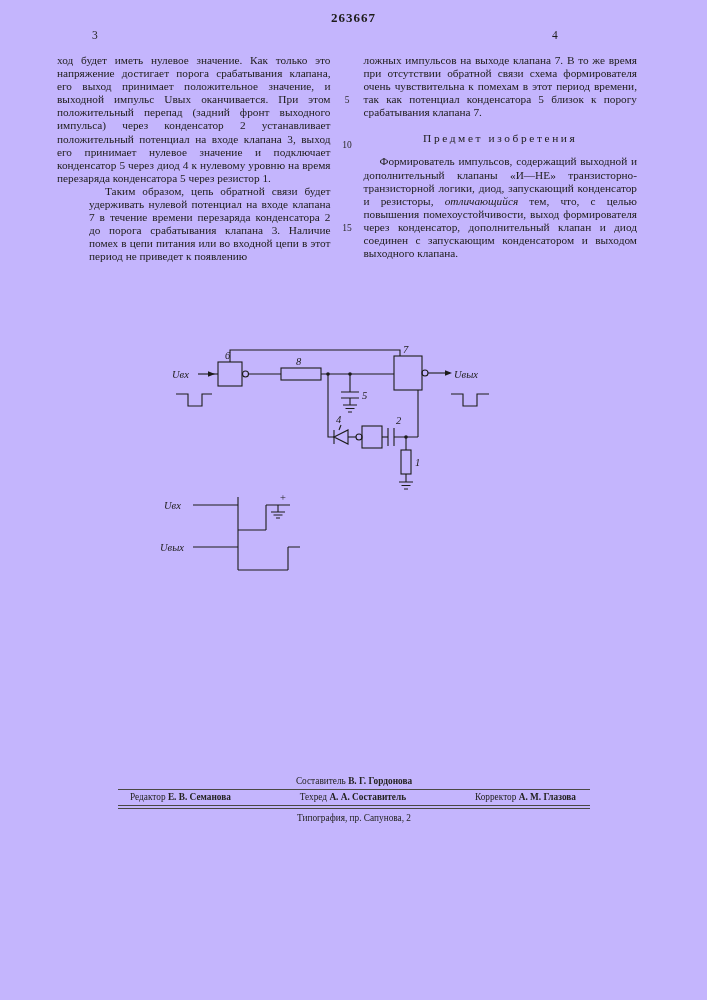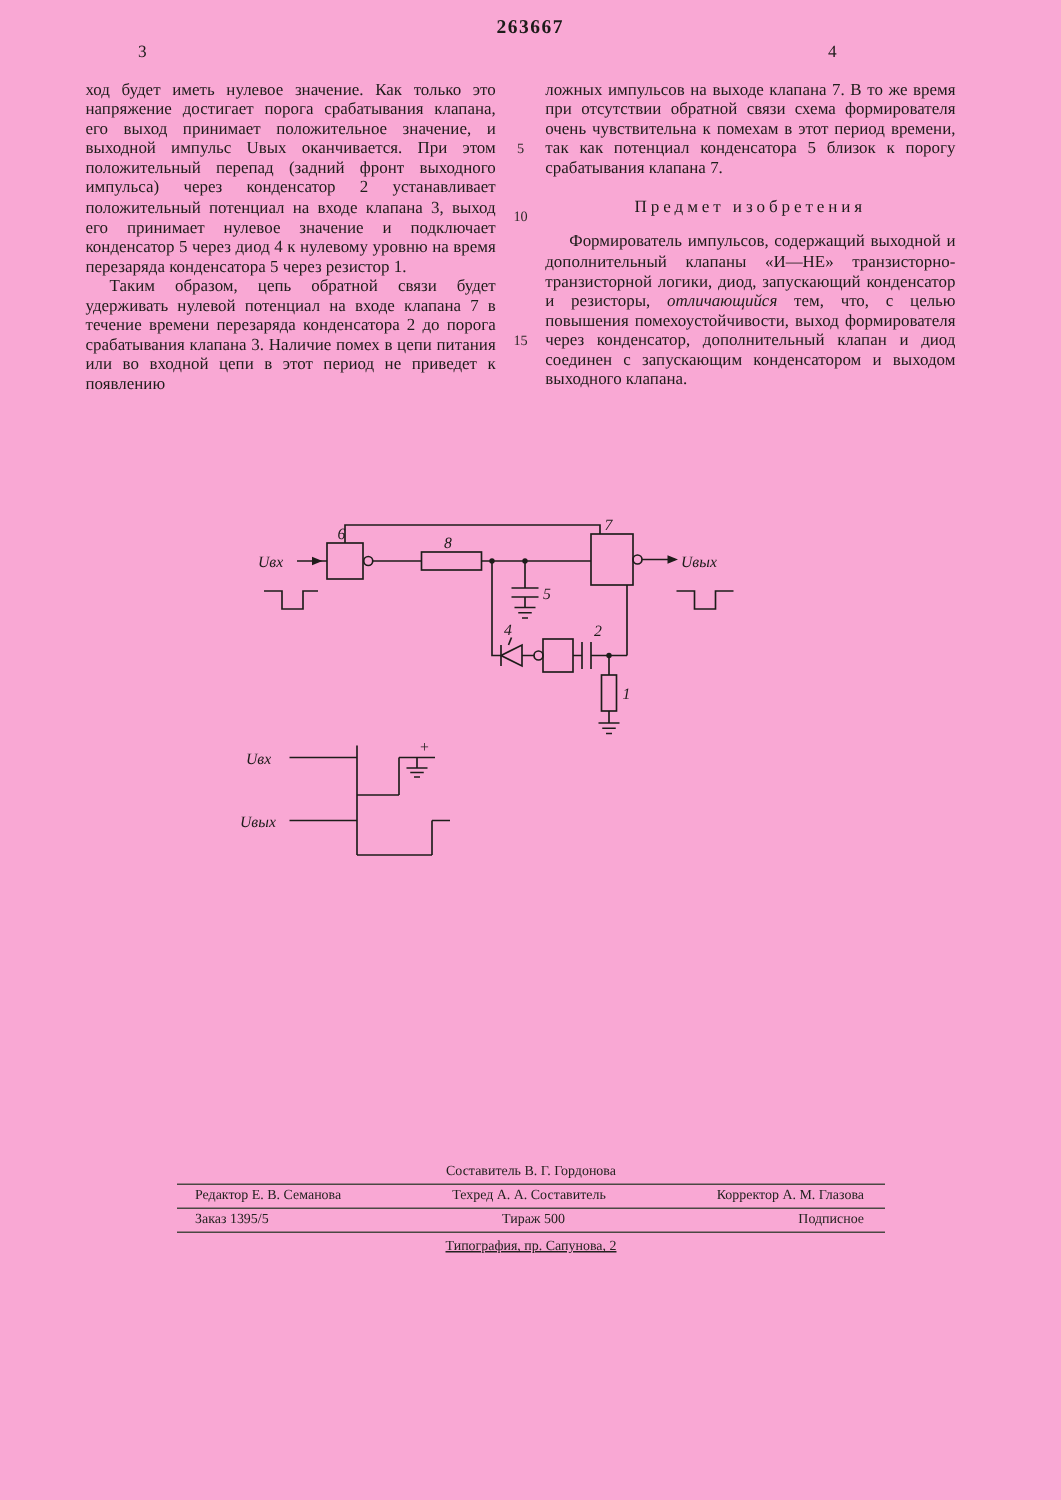--- a/index.html
+++ b/index.html
@@ -1,34 +1,34 @@
 <!DOCTYPE html>
 <html><head>
 <meta charset="utf-8">
 <style>
   * { margin:0; padding:0; box-sizing:border-box; }
   html,body { width:707px; height:1000px; }
   body { background:#e8e6e0; }
   .page {
     position:relative; width:707px; height:1000px;
-    background:#f9a8d4; color:#1d1c1a; overflow:hidden;
+    background:#c4b5fd; color:#1d1c1a; overflow:hidden;
     font-family:"Liberation Serif","DejaVu Serif",serif;
   }
   .patent-number {
     position:absolute; top:10px; left:0; width:100%;
     text-align:center; font-weight:bold; font-size:13px; letter-spacing:1px;
   }
   .col-num { position:absolute; top:29px; font-size:11.5px; }
   .col-num-left  { left:92px; }
   .col-num-right { left:552px; }
 
   .text-columns { position:absolute; top:54px; left:57px; width:580px; display:flex; gap:33px; }
   .col { width:273.5px; }
   .para { font-size:11.3px; line-height:13.1px; text-align:justify; }
-  .para + .para { margin-top:0; }
+  .para + .para { margin-top:0;margin-left:32px; }
   .indent { text-indent:16px; }
   .claims-heading {
     font-size:11.4px; font-weight:normal; letter-spacing:2.6px;
     text-align:center; margin:13px 0 11px 0;
   }
   .gutter-num {
     position:absolute; left:337px; width:20px; text-align:center;
     font-size:9.5px; color:#2a2926;
   }
 
@@ -38,22 +38,22 @@
   .figure text.u-label { font-style:italic; font-size:10.5px; }
 
   .footer {
     position:absolute; left:118px; top:776px; width:472px;
     font-size:9.3px; line-height:11px; color:#232220;
   }
   .f-center { text-align:center; }
   .f-rule { border-top:1px solid #4a4843; margin:2px 0 2px 0; }
   .f-row { display:flex; justify-content:space-between; padding:0 14px 0 12px; }
   .f-row span { white-space:nowrap; }
-  .f-name { font-weight:normal; }
-  .f-printer { margin-top:4px;text-decoration:underline; }
+  .f-name { font-weight:bold; }
+  .f-printer { margin-top:4px; }
   .f-org { margin-top:1px; }
 </style>
 </head>
 <body>
 
 <div class="page">
 
   <div class="patent-number">263667</div>
   <div class="col-num col-num-left">3</div>
   <div class="col-num col-num-right">4</div>
@@ -150,22 +150,17 @@
       <span>Составитель</span>
       <span class="f-name">В. Г. Гордонова</span>
     </div>
     <div class="f-rule"></div>
     <div class="f-row">
       <span><span>Редактор</span> <span class="f-name">Е. В. Семанова</span></span>
       <span><span>Техред</span> <span class="f-name">А. А. Составитель</span></span>
       <span><span>Корректор</span> <span class="f-name">А. М. Глазова</span></span>
     </div>
     <div class="f-rule"></div>
-    <div class="f-row">
-      <span>Заказ 1395/5</span>
-      <span>Тираж 500</span>
-      <span>Подписное</span>
-    </div>
     <div class="f-rule"></div>
     <div class="f-center f-printer">Типография, пр. Сапунова, 2</div>
   </div>
 
 </div>
 
 </body></html>

